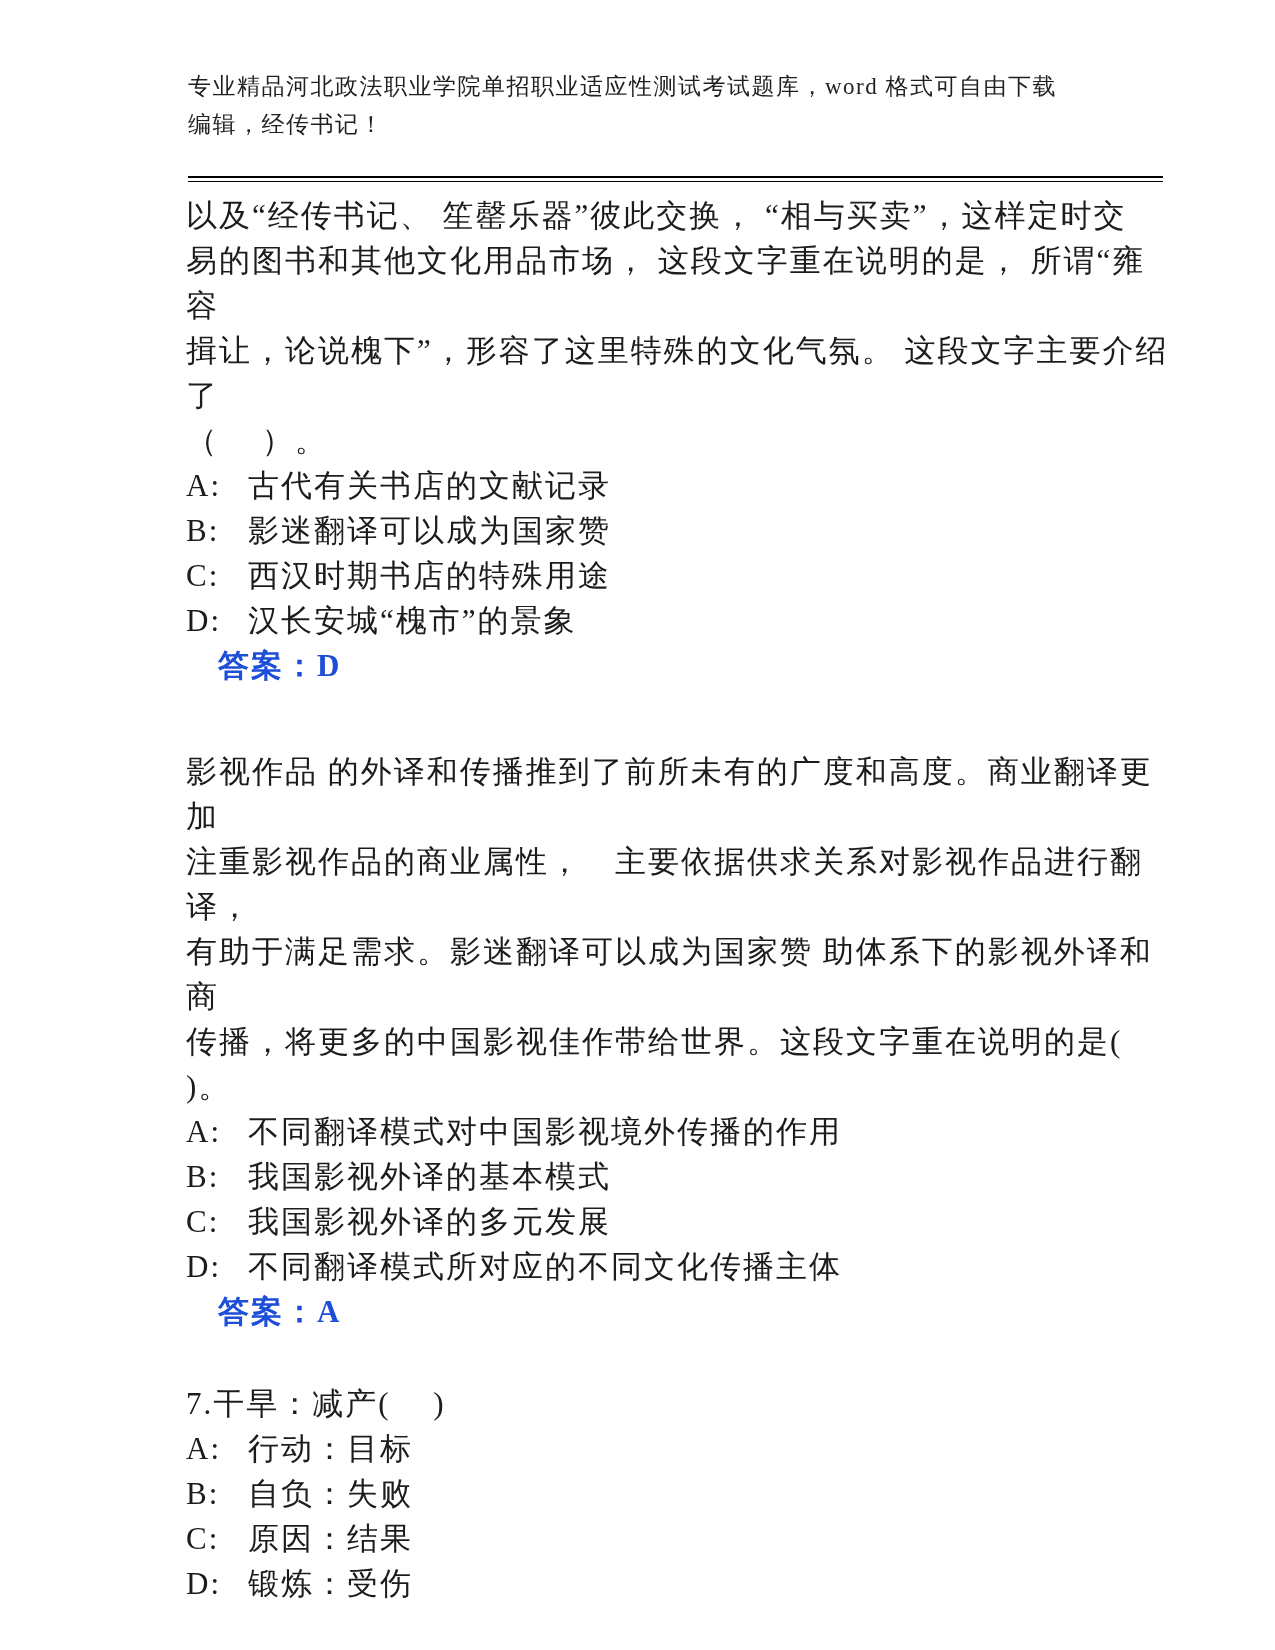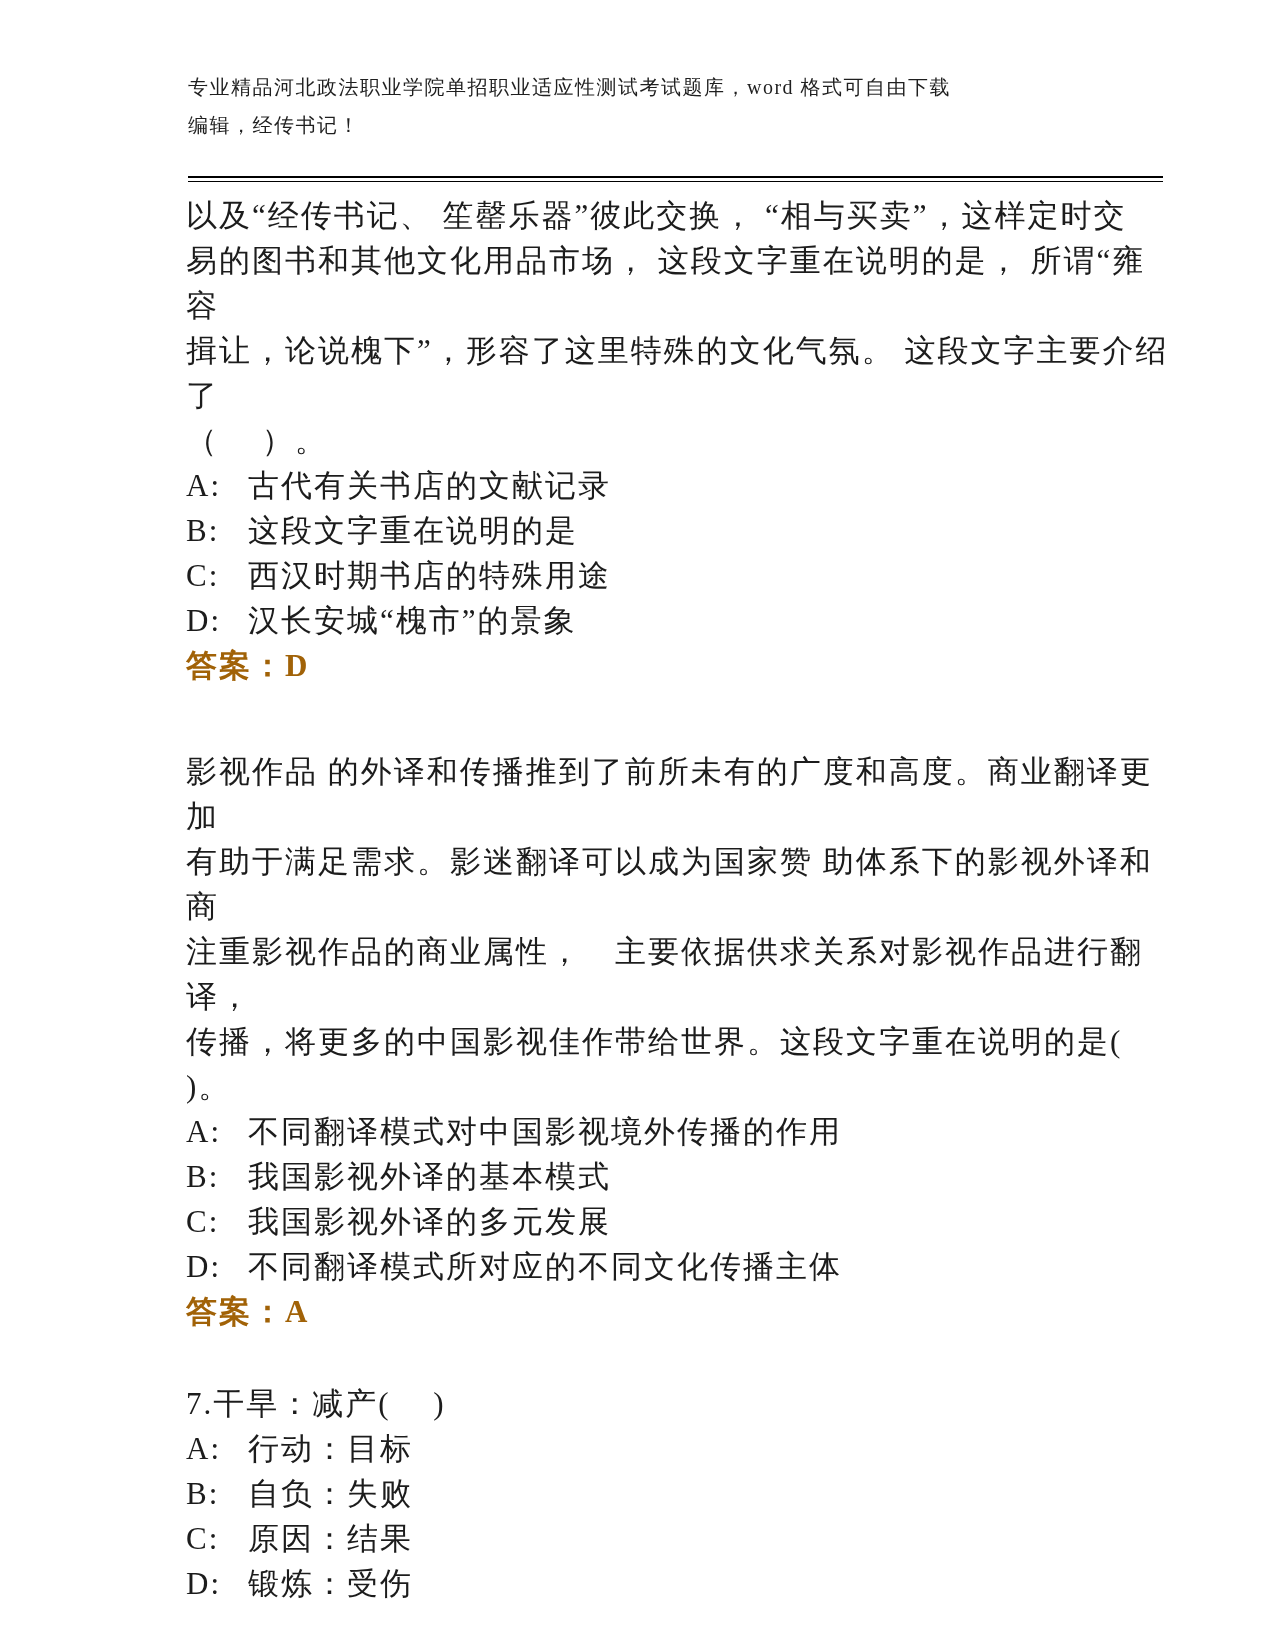--- a/index.html
+++ b/index.html
@@ -14,21 +14,21 @@
     background: #ffffff;
     font-family: "Liberation Serif", "DejaVu Serif", serif;
     color: #1a1a1a;
     overflow: hidden;
   }
   .doc-header {
     position: absolute;
     left: 188px;
     top: 68px;
     width: 980px;
-    font-size: 20px;
+    font-size: 23px;
     line-height: 38px;
     letter-spacing: 1.5px;
     color: #1f1f1f;
   }
   .doc-header .hline {
     white-space: pre-wrap;
   }
   .header-rule {
     position: absolute;
     left: 188px;
@@ -61,21 +61,22 @@
     width: 62px;
     white-space: pre;
   }
   .opt-text {
     white-space: pre-wrap;
   }
   .answer {
     font-weight: 700;
     white-space: pre-wrap;
     min-height: 45px;
-    color: #a16207;
+    color: #1d4ed8;
+    margin-left: 32px;
   }
   .gap-q6 { height: 61px; }
   .gap-q7 { height: 47px; }
 </style>
 </head>
 <body>
 
 <div class="page">
 
   <div class="doc-header">
@@ -92,40 +93,40 @@
       <div class="line">易的图书和其他文化用品市场， 这段文字重在说明的是， 所谓“雍容</div>
       <div class="line">揖让，论说槐下”，形容了这里特殊的文化气氛。 这段文字主要介绍了</div>
       <div class="line">（　 ）。</div>
 
       <div class="option">
         <span class="opt-letter">A:</span>
         <span class="opt-text">古代有关书店的文献记录</span>
       </div>
       <div class="option">
         <span class="opt-letter">B:</span>
-        <span class="opt-text">这段文字重在说明的是</span>
+        <span class="opt-text">影迷翻译可以成为国家赞</span>
       </div>
       <div class="option">
         <span class="opt-letter">C:</span>
         <span class="opt-text">西汉时期书店的特殊用途</span>
       </div>
       <div class="option">
         <span class="opt-letter">D:</span>
         <span class="opt-text">汉长安城“槐市”的景象</span>
       </div>
 
       <div class="answer">答案：D</div>
     </section>
 
     <div class="gap-q6"></div>
 
     <section>
       <div class="line">影视作品 的外译和传播推到了前所未有的广度和高度。商业翻译更加</div>
+      <div class="line">注重影视作品的商业属性，　主要依据供求关系对影视作品进行翻译，</div>
       <div class="line">有助于满足需求。影迷翻译可以成为国家赞 助体系下的影视外译和商</div>
-      <div class="line">注重影视作品的商业属性，　主要依据供求关系对影视作品进行翻译，</div>
       <div class="line">传播，将更多的中国影视佳作带给世界。这段文字重在说明的是(</div>
       <div class="line">)。</div>
 
       <div class="option">
         <span class="opt-letter">A:</span>
         <span class="opt-text">不同翻译模式对中国影视境外传播的作用</span>
       </div>
       <div class="option">
         <span class="opt-letter">B:</span>
         <span class="opt-text">我国影视外译的基本模式</span>

